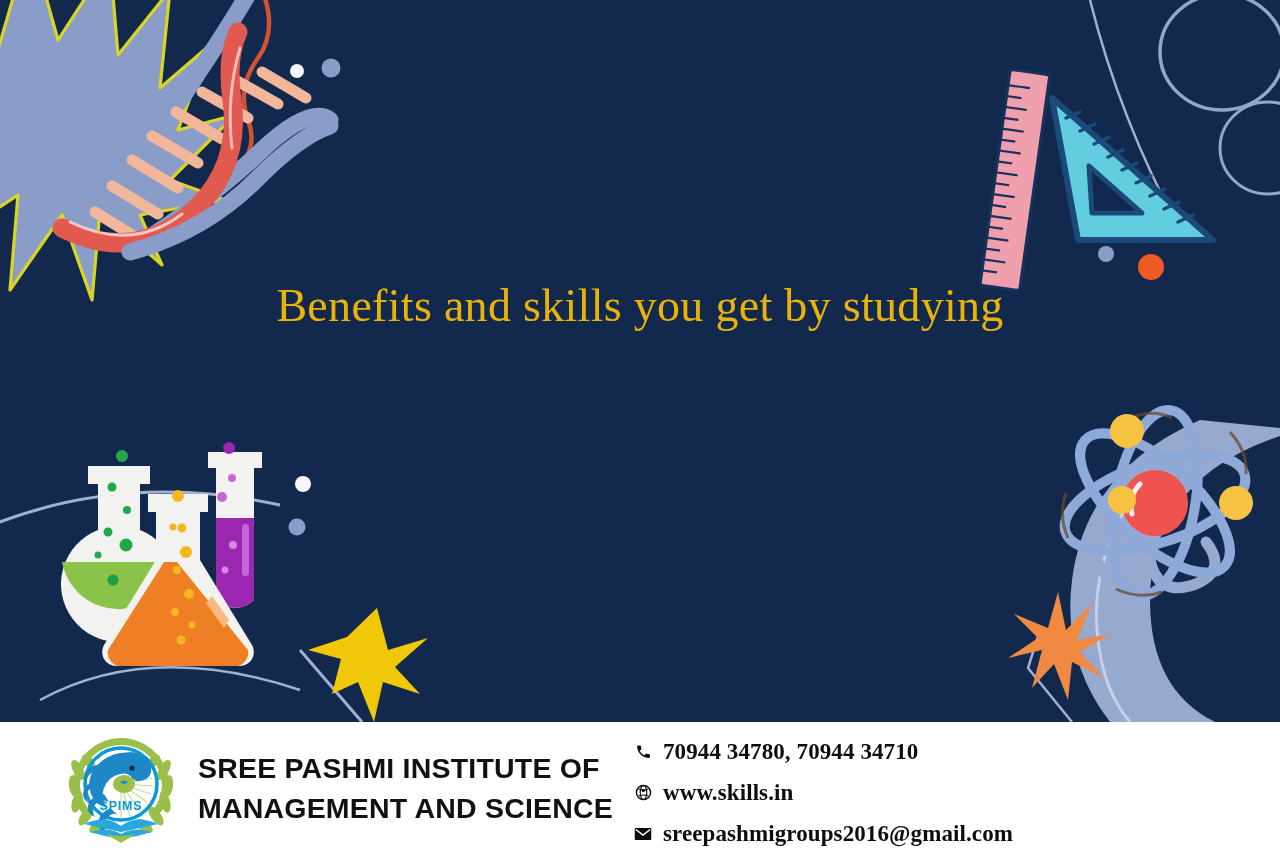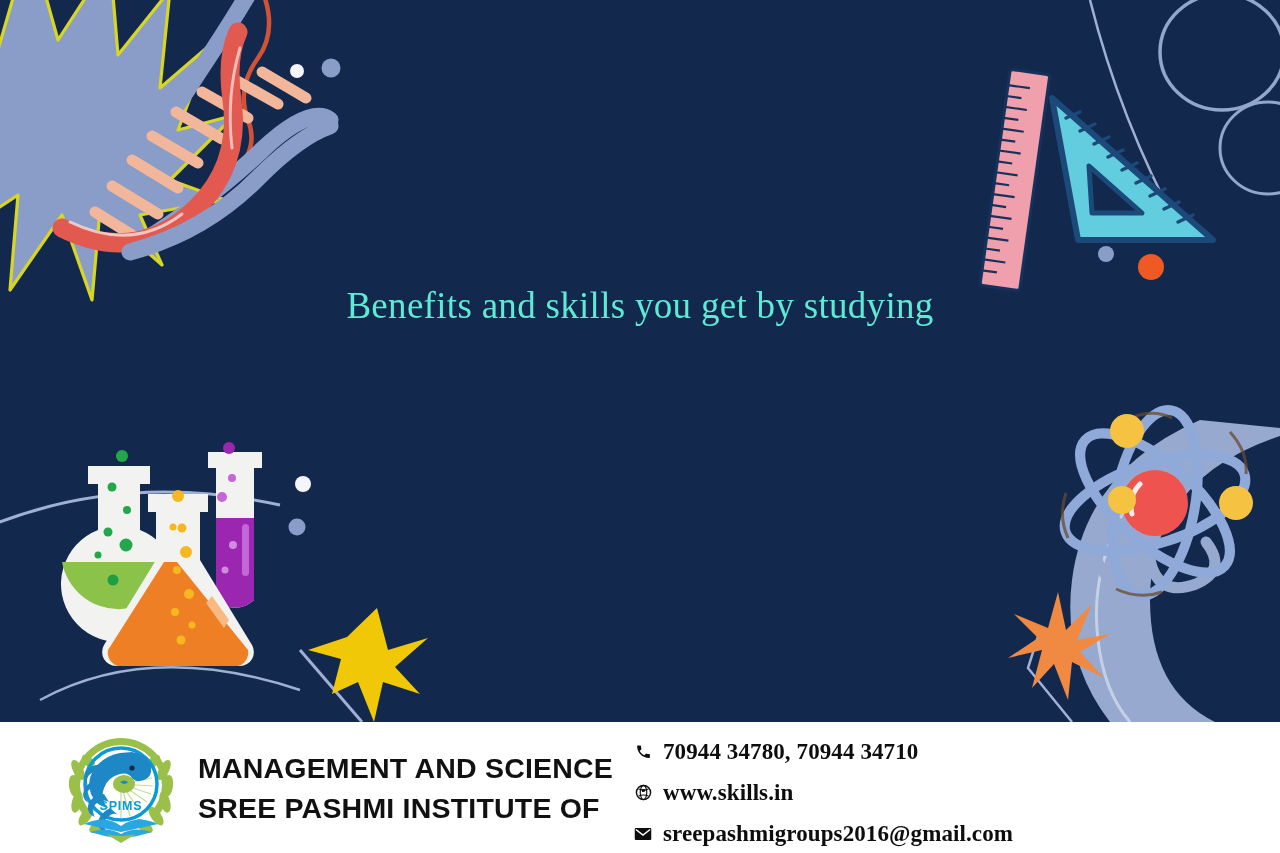--- a/index.html
+++ b/index.html
@@ -28,22 +28,22 @@
   
   #title-block {
     position:absolute;
     left:0; top:272px;
     width:1280px;
     text-align:center;
     z-index:20;
   }
   .title-line {
     font-family:"Liberation Serif", "DejaVu Serif", serif;
-    color:#5eead4;
-    font-size:37px;
+    color:#eab308;
+    font-size:46px;
     line-height:68px;
     letter-spacing:0.3px;
     white-space:nowrap;
   }
 
   
   #footer {
     position:absolute;
     left:0; top:722px;
     width:1280px; height:131px;
@@ -360,22 +360,22 @@
           <path d="M 22 92 Q 44 82 59 94 Q 74 82 96 92 Q 78 96 59 100 Q 40 96 22 92 Z"></path>
           <path d="M 28 100 Q 46 94 59 102 Q 72 94 90 100 Q 74 105 59 107 Q 44 105 28 100 Z"></path>
         </g>
         <g fill="#9ac04a">
           <path d="M 44 102 L 59 111 L 74 102 Q 59 106 44 102 Z"></path>
         </g>
       </svg>
     </div>
 
     <div id="org-name">
+      <div class="org-line">SREE PASHMI INSTITUTE OF</div>
       <div class="org-line">MANAGEMENT AND SCIENCE</div>
-      <div class="org-line">SREE PASHMI INSTITUTE OF</div>
     </div>
 
     <div id="contact">
 
       <div class="contact-row">
         <span class="contact-icon">
           <svg width="17" height="17" viewBox="0 0 24 24" fill="#0d0d0d">
             <path d="M6.6 10.8c1.4 2.8 3.8 5.1 6.6 6.6l2.2-2.2c.3-.3.7-.4 1-.2
                      1.1.4 2.3.6 3.6.6.6 0 1 .4 1 1V20c0 .6-.4 1-1 1
                      C10.3 21 3 13.7 3 4.5c0-.6.4-1 1-1h3.5c.6 0 1 .4 1 1

